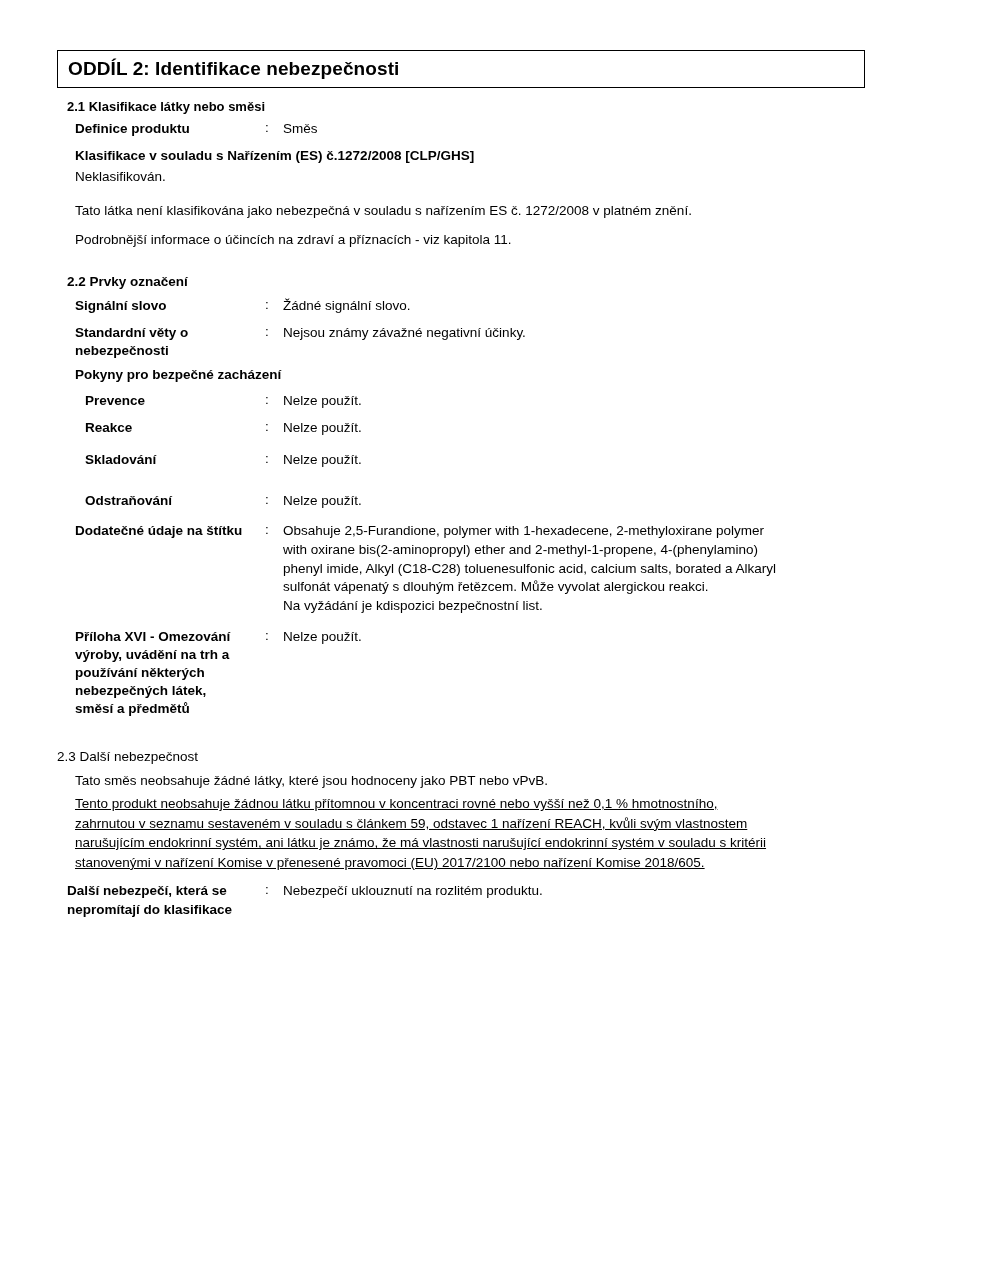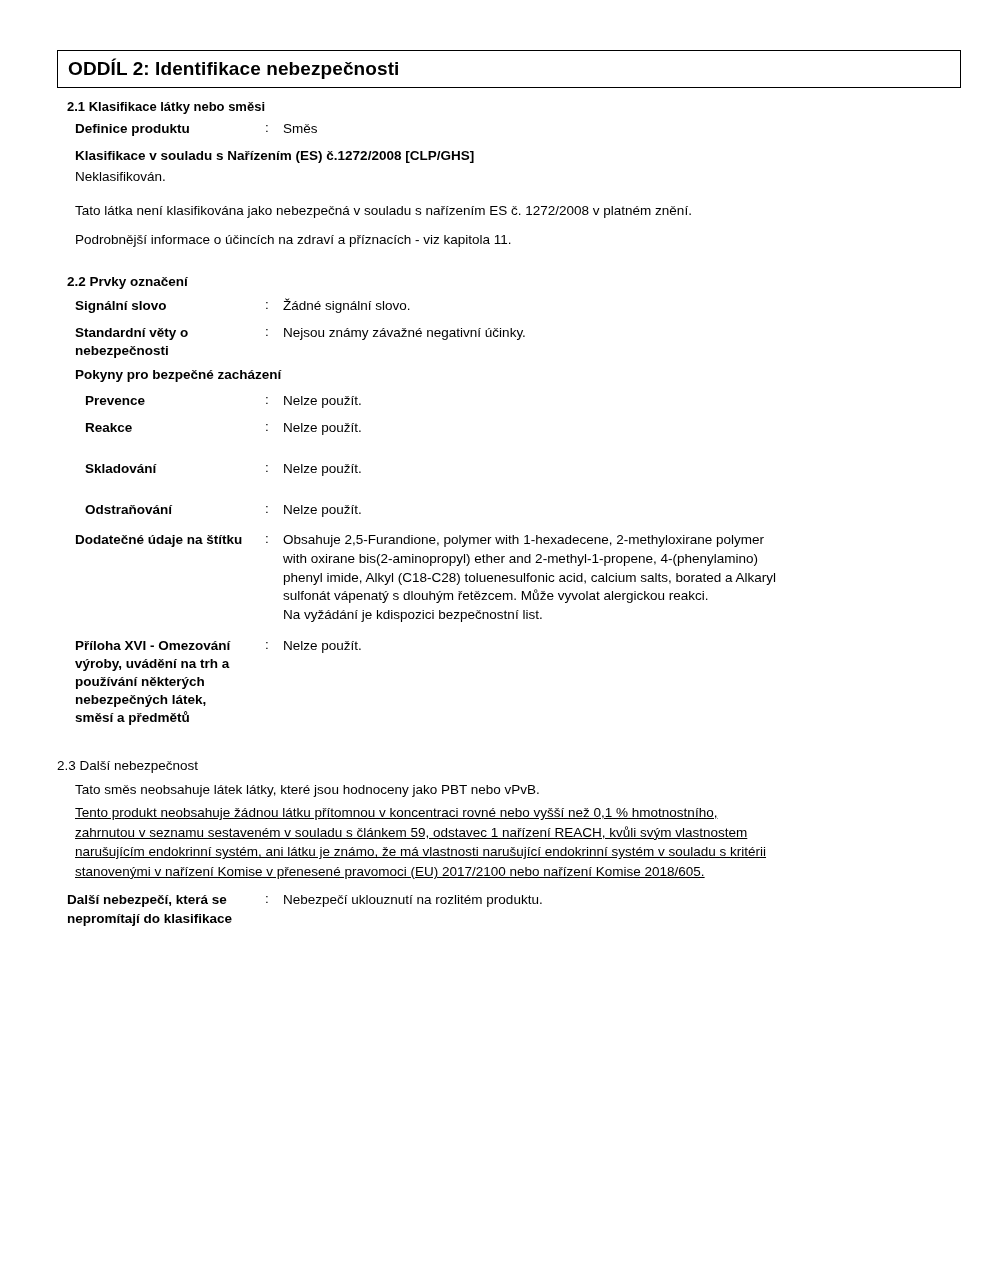--- a/index.html
+++ b/index.html
@@ -24,21 +24,21 @@
   }
   .content {
     position: absolute;
     left: 57px;
     top: 50px;
     width: 876px;
   }
   .section-title-box {
     border: 1.5px solid #000;
     box-sizing: border-box;
-    width: 904px;
+    width: 808px;
     height: 38px;
     display: flex;
     align-items: center;
     padding-left: 10px;
   }
   .section-title {
     font-size: 19px;
     font-weight: bold;
     letter-spacing: 0.1px;
   }
@@ -153,21 +153,21 @@
     <div class="row" style="margin-top:10px;">
       <div class="lbl indent">Prevence</div>
       <div class="colon">:</div>
       <div class="val">Nelze použít.</div>
     </div>
     <div class="row" style="margin-top:9px;">
       <div class="lbl indent">Reakce</div>
       <div class="colon">:</div>
       <div class="val">Nelze použít.</div>
     </div>
-    <div class="row" style="margin-top:23px;">
+    <div class="row" style="margin-top:14px;">
       <div class="lbl indent">Skladování</div>
       <div class="colon">:</div>
       <div class="val">Nelze použít.</div>
     </div>
     <div class="row" style="margin-top:23px;">
       <div class="lbl indent">Odstraňování</div>
       <div class="colon">:</div>
       <div class="val">Nelze použít.</div>
     </div>
 
@@ -190,21 +190,21 @@
         <div>používání některých</div>
         <div>nebezpečných látek,</div>
         <div>směsí a předmětů</div>
       </div>
       <div class="colon">:</div>
       <div class="val">Nelze použít.</div>
     </div>
 
     <div class="sub-head-3">2.3 Další nebezpečnost</div>
 
-    <div class="para-block">Tato směs neobsahuje látek látky, které jsou hodnoceny jako PBT nebo vPvB.</div>
+    <div class="para-block">Tato směs neobsahuje žádné látky, které jsou hodnoceny jako PBT nebo vPvB.</div>
     <div class="para-block" style="margin-top:4px;text-decoration:underline;">
       <div>Tento produkt neobsahuje žádnou látku přítomnou v koncentraci rovné nebo vyšší než 0,1 % hmotnostního,</div>
       <div>zahrnutou v seznamu sestaveném v souladu s článkem 59, odstavec 1 nařízení REACH, kvůli svým vlastnostem</div>
       <div>narušujícím endokrinní systém, ani látku je známo, že má vlastnosti narušující endokrinní systém v souladu s kritérii</div>
       <div>stanovenými v nařízení Komise v přenesené pravomoci (EU) 2017/2100 nebo nařízení Komise 2018/605.</div>
     </div>
 
     <div class="row" style="margin-top:10px;">
       <div class="lbl" style="padding-left:10px;">
         <div>Další nebezpečí, která se</div>

